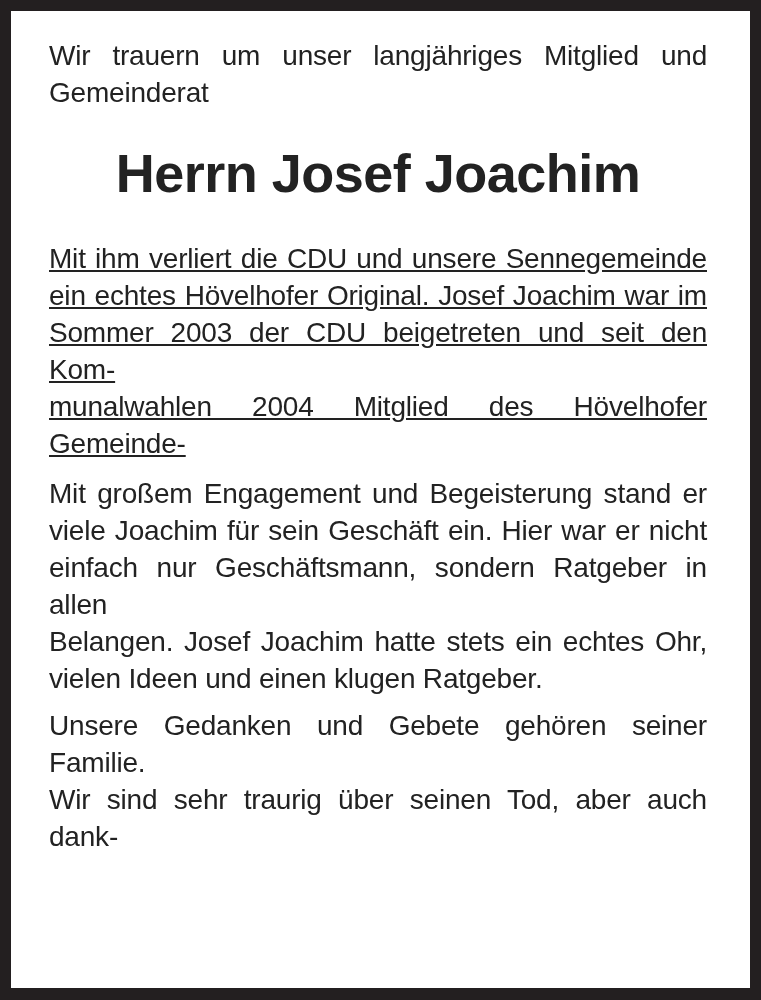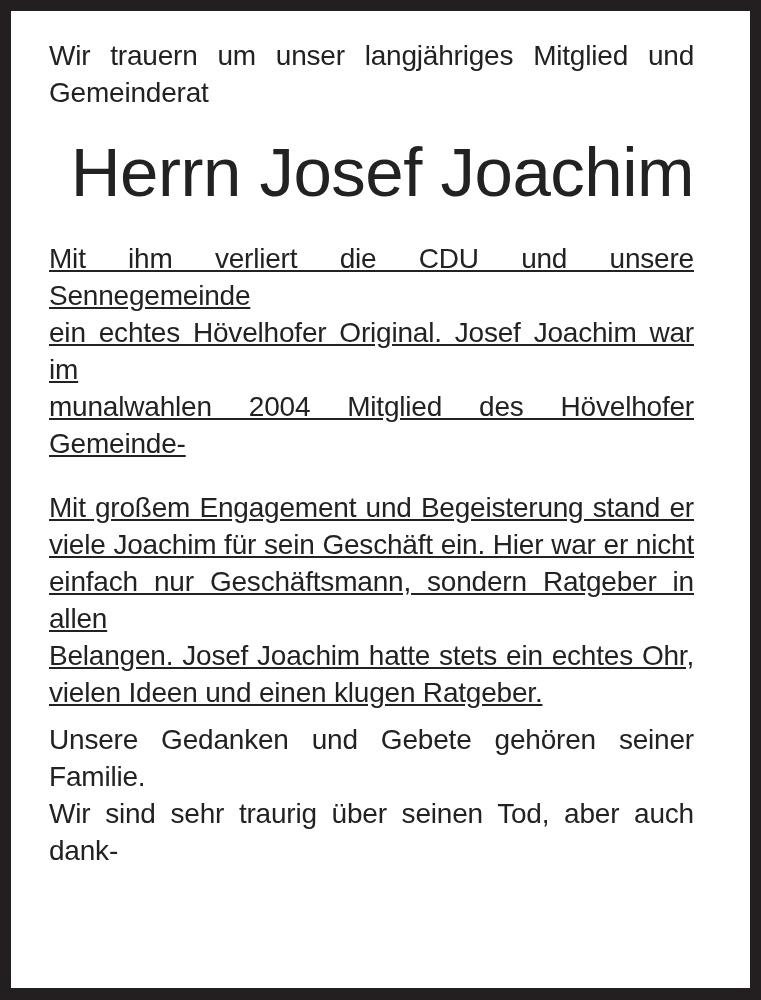--- a/index.html
+++ b/index.html
@@ -19,63 +19,64 @@
     background: var(--frame);
     padding: 11px 11px 12px 11px;
   }
   .panel {
     box-sizing: border-box;
     width: 100%;
     height: 100%;
     background: var(--paper);
     color: var(--ink);
     font-family: "Liberation Sans", "DejaVu Sans", sans-serif;
-    padding: 26px 56px 0 38px;
+    padding: 26px 43px 0 38px;
     overflow: hidden;
   }
   .line {
     font-size: 28px;
     line-height: 37px;
     letter-spacing: -0.2px;
     text-align: justify;
     text-align-last: justify;
     white-space: normal;
   }
   .line.last {
     text-align: left;
     text-align-last: left;
   }
   .title {
-    font-size: 69px;
+    font-size: 54px;
     line-height: 60px;
-    font-weight: 400;
-    text-align: right;
+    font-weight: 700;
+    text-align: center;
     margin-top: 32px;
     letter-spacing: -0.5px;
   }
   .para-1 { margin-top: 37px; text-decoration: underline; }
-  .para-2 { margin-top: 27px; text-decoration: underline; }
+  .para-2 { margin-top: 13px; }
   .para-3 { margin-top: 10px; }
 </style>
 </head>
 <body>
 
 <div class="frame">
   <div class="panel">
 
     <div class="intro">
       <div class="line">Wir trauern um unser langjähriges Mitglied und</div>
       <div class="line last">Gemeinderat</div>
     </div>
 
     <div class="title">Herrn Josef Joachim</div>
 
     <div class="para-1">
       <div class="line">Mit ihm verliert die CDU und unsere Sennegemeinde</div>
       <div class="line">ein echtes Hövelhofer Original. Josef Joachim war im</div>
+      <div class="line">Sommer 2003 der CDU beigetreten und seit den Kom-</div>
       <div class="line">munalwahlen 2004 Mitglied des Hövelhofer Gemeinde-</div>
     </div>
 
     <div class="para-2">
       <div class="line">Mit großem Engagement und Begeisterung stand er</div>
       <div class="line">viele Joachim für sein Geschäft ein. Hier war er nicht</div>
       <div class="line">einfach nur Geschäftsmann, sondern Ratgeber in allen</div>
       <div class="line">Belangen. Josef Joachim hatte stets ein echtes Ohr,</div>
       <div class="line last">vielen Ideen und einen klugen Ratgeber.</div>
     </div>

